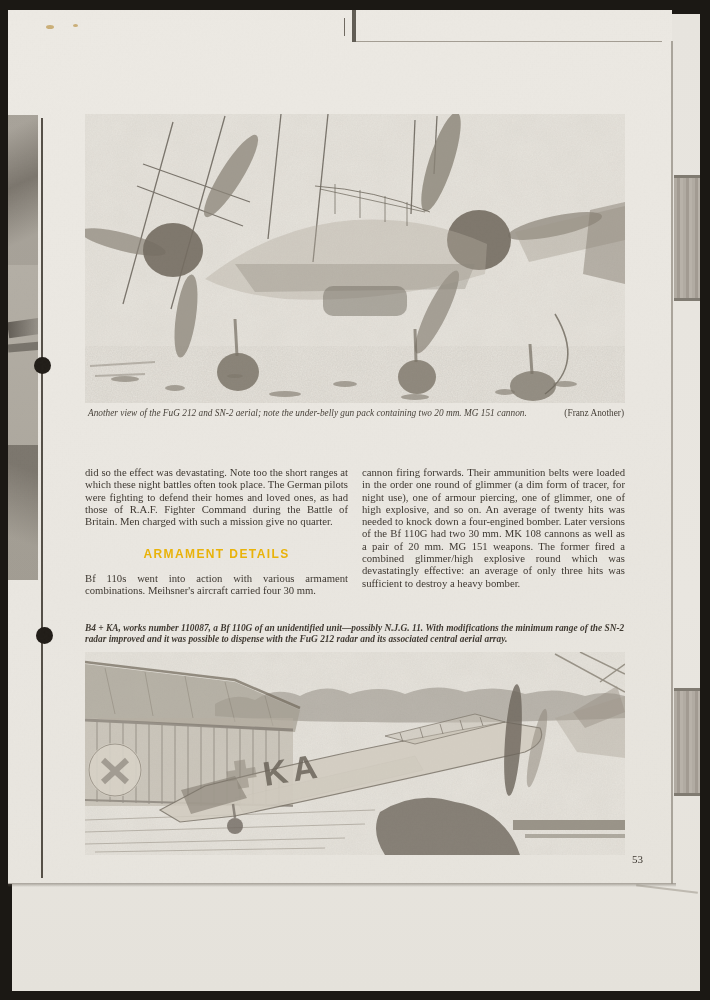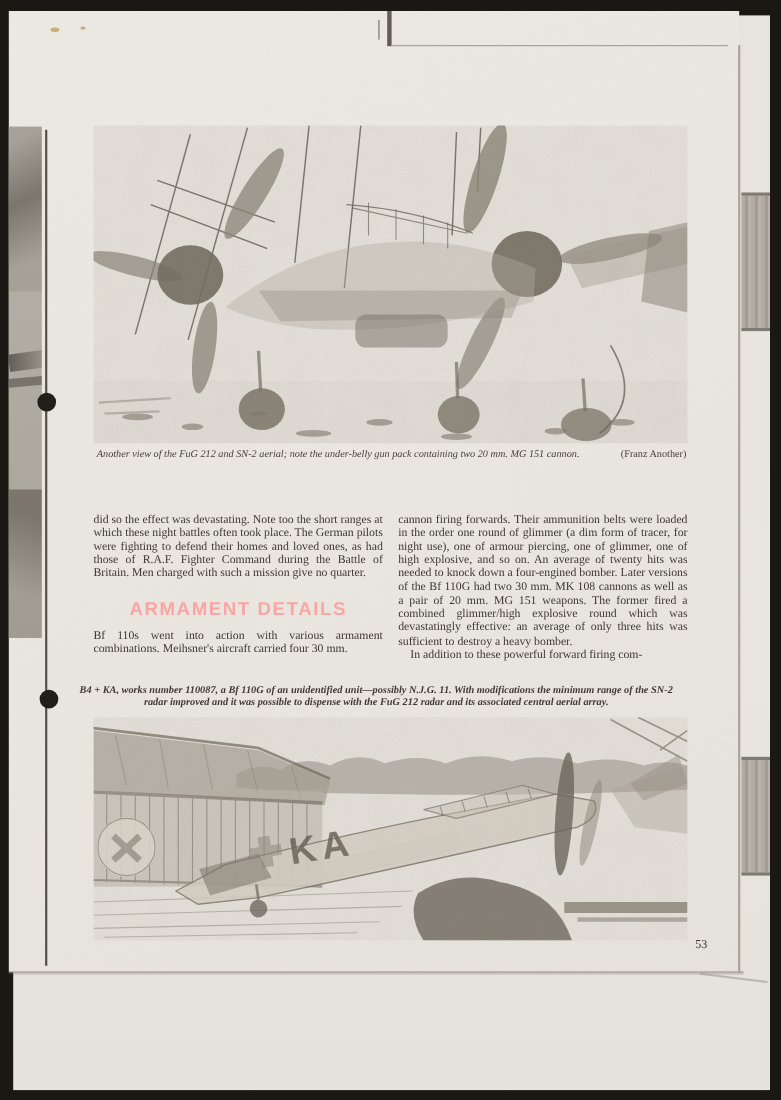--- a/index.html
+++ b/index.html
@@ -44,29 +44,29 @@
   .s1{left:46px;top:25px;width:8px;height:4px;}
   .s2{left:73px;top:24px;width:5px;height:3px;}
   
   .photo1{position:absolute;left:85px;top:114px;width:540px;height:289px;}
   .photo2{position:absolute;left:85px;top:652px;width:540px;height:203px;}
   
   .caption1{position:absolute;left:88px;top:408px;width:536px;display:flex;justify-content:space-between;
       font-size:9.3px;line-height:11px;color:#453f37;}
   .caption1 .cap{font-style:italic;}
   .caption1 .credit{font-style:normal;white-space:nowrap;margin-left:10px;}
-  .caption2{position:absolute;left:72px;top:623px;width:540px;font-size:9.4px;line-height:10.8px;
-      font-style:italic;font-weight:bold;color:#3e3830;text-align:center;}
+  .caption2{position:absolute;left:85px;top:623px;width:540px;font-size:9.4px;line-height:10.8px;
+      font-style:italic;font-weight:bold;color:#3e3830;}
   
   .cols{position:absolute;left:85px;top:466px;width:540px;display:flex;gap:14px;
       color:#3c362f;font-size:10.7px;line-height:12.3px;}
   .col{width:263px;text-align:justify;}
   .col p{margin:0;}
   .col .heading{margin:21px 0 11px 0;text-align:center;font-family:"Liberation Sans",sans-serif;
-      font-weight:bold;font-size:17px;letter-spacing:1.4px;color:#fca5a5;}
+      font-weight:bold;font-size:12px;letter-spacing:1.4px;color:#eab308;}
   .col .indent{text-indent:11px;}
   
   .pageno{position:absolute;left:575px;top:853px;width:68px;text-align:right;
       font-size:11px;color:#3c362f;}
   
   .grain-overlay{position:absolute;left:8px;top:10px;width:664px;height:874px;pointer-events:none;}
 </style>
 </head>
 <body>
 
@@ -175,21 +175,20 @@
   </div>
 
   <div class="cols">
     <div class="col">
       <p>did so the effect was devastating. Note too the short ranges at which these night battles often took place. The German pilots were fighting to defend their homes and loved ones, as had those of R.A.F. Fighter Command during the Battle of Britain. Men charged with such a mission give no quarter.</p>
       <p class="heading">ARMAMENT DETAILS</p>
       <p>Bf 110s went into action with various armament combinations. Meihsner's aircraft carried four 30 mm.</p>
     </div>
     <div class="col">
       <p>cannon firing forwards. Their ammunition belts were loaded in the order one round of glimmer (a dim form of tracer, for night use), one of armour piercing, one of glimmer, one of high explosive, and so on. An average of twenty hits was needed to knock down a four-engined bomber. Later versions of the Bf 110G had two 30 mm. MK 108 cannons as well as a pair of 20 mm. MG 151 weapons. The former fired a combined glimmer/high explosive round which was devastatingly effective: an average of only three hits was sufficient to destroy a heavy bomber.</p>
-      <p class="indent">In addition to these powerful forward firing com-</p>
     </div>
   </div>
 
   <div class="caption2">B4 + KA, works number 110087, a Bf 110G of an unidentified unit—possibly N.J.G. 11. With modifications the minimum range of the SN-2 radar improved and it was possible to dispense with the FuG 212 radar and its associated central aerial array.</div>
 
   <svg class="photo2" viewBox="0 0 540 203">
     <defs>
       <filter id="f2g">
           <feTurbulence type="fractalNoise" baseFrequency="0.8" numOctaves="2"></feTurbulence>
         <feColorMatrix type="matrix" values="0 0 0 0 0.45  0 0 0 0 0.42  0 0 0 0 0.38  0 0 0 0.6 0"></feColorMatrix>

